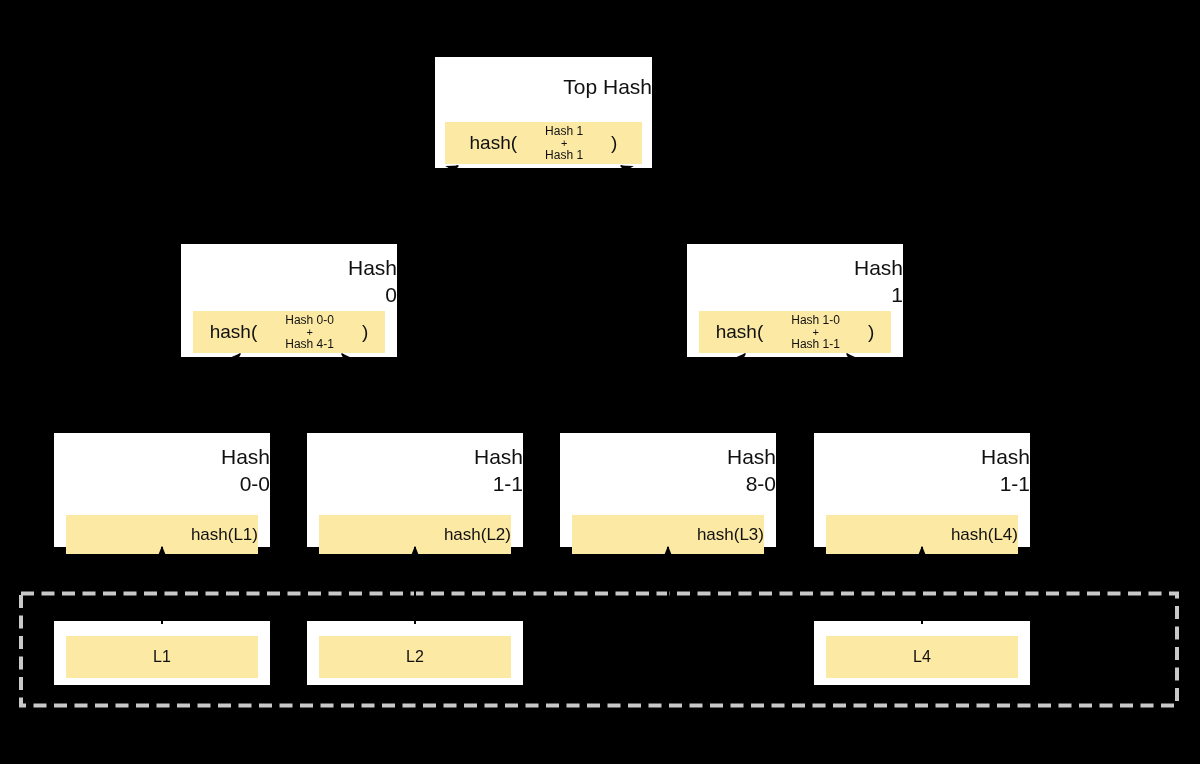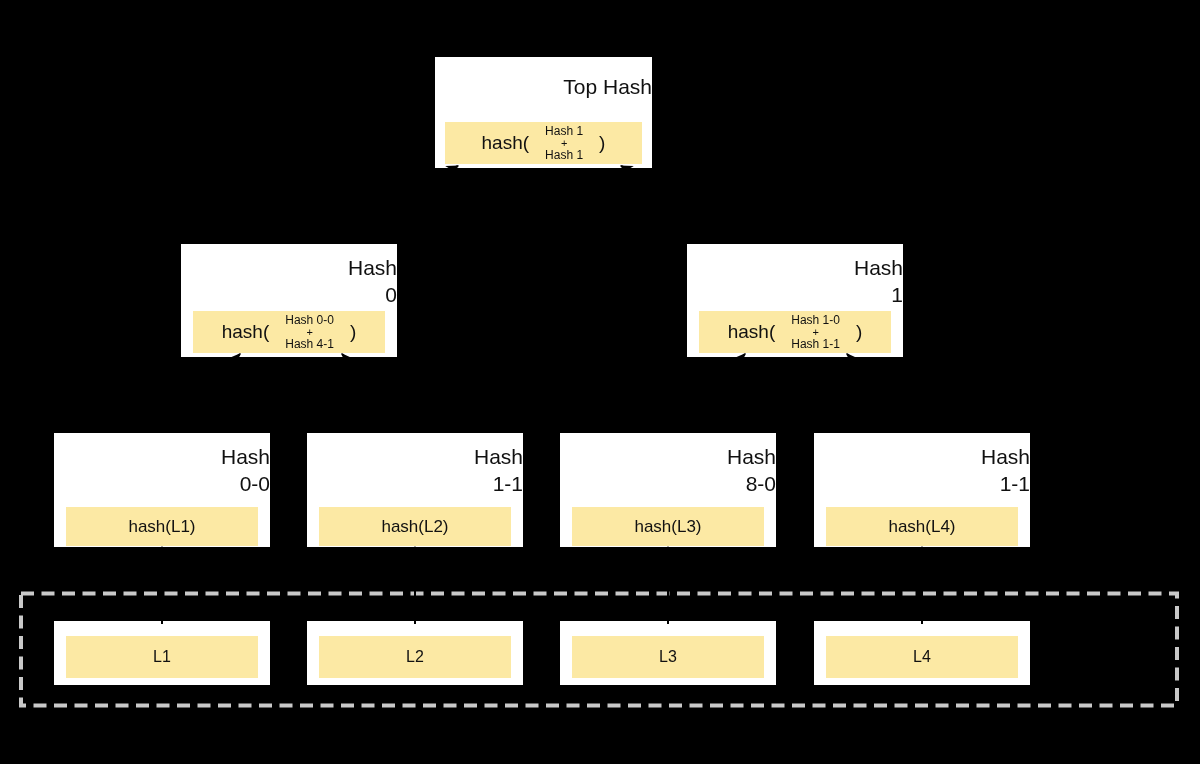--- a/index.html
+++ b/index.html
@@ -39,24 +39,24 @@
     position:absolute;
     left:12px;right:12px;
     background:var(--highlight);
     display:flex;
     align-items:center;
     justify-content:center;
   }
   
   .row1 .hash-box{left:10px;right:10px;top:65px;height:42px;}
   .row2 .hash-box{top:67px;height:42px;}
-  .row3 .hash-box{top:74px;height:39px;font-size:17px;}
+  .row3 .hash-box{top:82px;height:39px;font-size:17px;justify-content:flex-end;}
   .rowL .hash-box{top:15px;height:42px;font-size:16px;}
   
-  .composite{gap:16px;justify-content:center;}
+  .composite{gap:28px;justify-content:center;}
   .hash-open,.hash-close{font-size:19px;line-height:20px;}
   .hash-args{
     display:flex;flex-direction:column;align-items:center;
     font-size:12px;line-height:13px;text-align:center;
   }
   .hash-args .plus{font-size:11px;line-height:11px;}
   
   svg.overlay{
     position:absolute;left:0;top:0;
     pointer-events:none;
@@ -166,25 +166,20 @@
   <div class="node rowL" style="left:52px;top:619px;width:220px;height:68px">
     <div class="hash-box">
       <span>L1</span>
     </div>
   </div>
   <div class="node rowL" style="left:305px;top:619px;width:220px;height:68px">
     <div class="hash-box">
       <span>L2</span>
     </div>
   </div>
-  <div class="node rowL" style="left:558px;top:619px;width:220px;height:68px">
-    <div class="hash-box">
-      <span>L3</span>
-    </div>
-  </div>
   <div class="node rowL" style="left:812px;top:619px;width:220px;height:68px">
     <div class="hash-box">
       <span>L4</span>
     </div>
   </div>
 
   <svg class="overlay" width="1200" height="764" viewBox="0 0 1200 764">
     <defs>
       <marker id="ah" viewBox="0 0 10 8" markerWidth="13" markerHeight="10.4" refX="9" refY="4" orient="auto" markerUnits="userSpaceOnUse">
         <path class="ah-fill" d="M0,0 L10,4 L0,8 L2.8,4 Z"></path>

